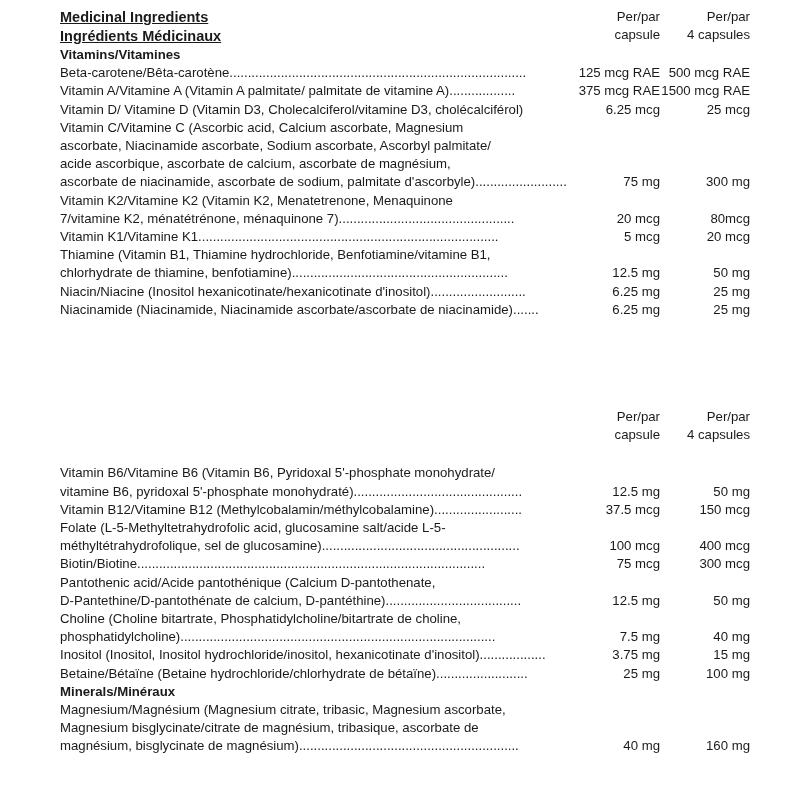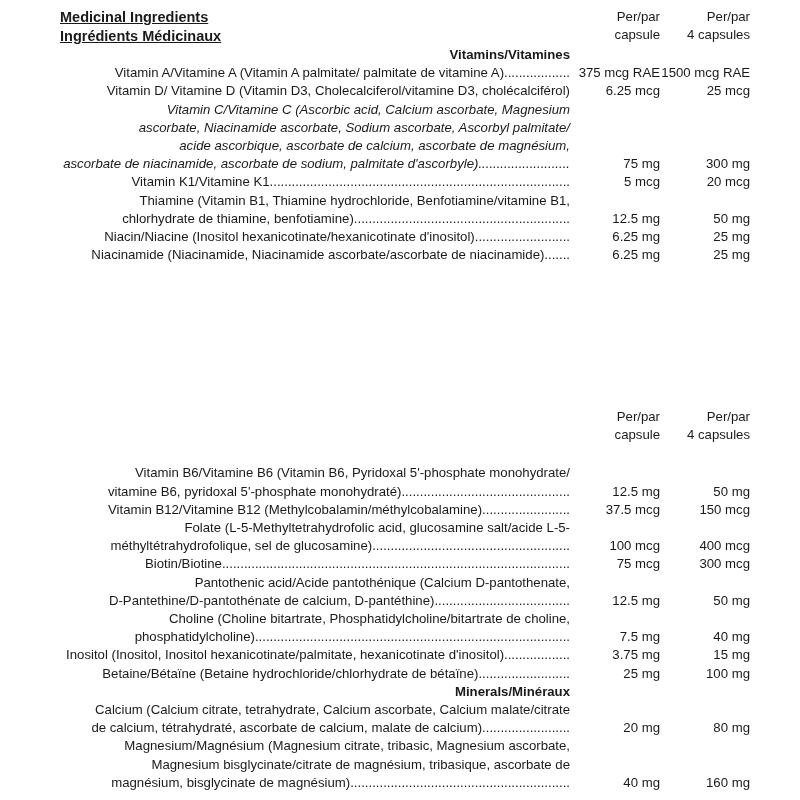--- a/index.html
+++ b/index.html
@@ -45,21 +45,20 @@
   }
   table.ing td {
     vertical-align: top;
     padding: 0;
     font-size: 13.2px;
     line-height: 18.2px;
   }
   td.name {
     width: 510px;
     padding-right: 2px;
-    text-align: right;
   }
   td.c1 {
     width: 90px;
     text-align: right;
     white-space: nowrap;
   }
   td.c2 {
     width: 90px;
     text-align: right;
     white-space: nowrap;
@@ -102,36 +101,47 @@
         </td>
       </tr>
       <tr class="grp-head">
         <td class="name subhead">Vitamins/Vitamines</td>
         <td class="c1"></td>
         <td class="c2"></td>
       </tr>
       </tbody>
         <tbody id="rows-s1">
           <tr>
+            <td class="name" style="white-space: pre-line;">Beta-carotene/Bêta-carotène.................................................................................</td>
+            <td class="c1">125 mcg RAE</td>
+            <td class="c2">500 mcg RAE</td>
+          </tr>
+          <tr>
             <td class="name" style="white-space: pre-line;">Vitamin A/Vitamine A (Vitamin A palmitate/ palmitate de vitamine A)..................</td>
             <td class="c1">375 mcg RAE</td>
             <td class="c2">1500 mcg RAE</td>
           </tr>
           <tr>
             <td class="name" style="white-space: pre-line;">Vitamin D/ Vitamine D (Vitamin D3, Cholecalciferol/vitamine D3, cholécalciférol)</td>
             <td class="c1">6.25 mcg</td>
             <td class="c2">25 mcg</td>
           </tr>
           <tr>
-            <td class="name" style="white-space: pre-line; font-style: italic;">Vitamin C/Vitamine C (Ascorbic acid, Calcium ascorbate, Magnesium
+            <td class="name" style="white-space: pre-line;">Vitamin C/Vitamine C (Ascorbic acid, Calcium ascorbate, Magnesium
 ascorbate, Niacinamide ascorbate, Sodium ascorbate, Ascorbyl palmitate/
 acide ascorbique, ascorbate de calcium, ascorbate de magnésium,
 ascorbate de niacinamide, ascorbate de sodium, palmitate d'ascorbyle).........................</td>
             <td class="c1" style="padding-top: 54.6px;">75 mg</td>
             <td class="c2" style="padding-top: 54.6px;">300 mg</td>
+          </tr>
+          <tr>
+            <td class="name" style="white-space: pre-line;">Vitamin K2/Vitamine K2 (Vitamin K2, Menatetrenone, Menaquinone
+7/vitamine K2, ménatétrénone, ménaquinone 7)................................................</td>
+            <td class="c1" style="padding-top: 18.2px;">20 mcg</td>
+            <td class="c2" style="padding-top: 18.2px;">80mcg</td>
           </tr>
           <tr>
             <td class="name" style="white-space: pre-line; margin-top: 19px;">Vitamin K1/Vitamine K1..................................................................................</td>
             <td class="c1">5 mcg</td>
             <td class="c2">20 mcg</td>
           </tr>
           <tr>
             <td class="name" style="white-space: pre-line;">Thiamine (Vitamin B1, Thiamine hydrochloride, Benfotiamine/vitamine B1,
 chlorhydrate de thiamine, benfotiamine)...........................................................</td>
             <td class="c1" style="padding-top: 18.2px;">12.5 mg</td>
@@ -199,45 +209,39 @@
             <td class="c1" style="padding-top: 18.2px;">12.5 mg</td>
             <td class="c2" style="padding-top: 18.2px;">50 mg</td>
           </tr>
           <tr>
             <td class="name" style="white-space: pre-line;">Choline (Choline bitartrate, Phosphatidylcholine/bitartrate de choline,
 phosphatidylcholine)......................................................................................</td>
             <td class="c1" style="padding-top: 18.2px;">7.5 mg</td>
             <td class="c2" style="padding-top: 18.2px;">40 mg</td>
           </tr>
           <tr>
-            <td class="name" style="white-space: pre-line;">Inositol (Inositol, Inositol hexanicotinate/palmitate, hexanicotinate d'inositol)..................</td>
+            <td class="name" style="white-space: pre-line;">Inositol (Inositol, Inositol hydrochloride/inositol, hexanicotinate d'inositol)..................</td>
             <td class="c1">3.75 mg</td>
             <td class="c2">15 mg</td>
           </tr>
           <tr>
             <td class="name" style="white-space: pre-line;">Betaine/Bétaïne (Betaine hydrochloride/chlorhydrate de bétaïne).........................</td>
             <td class="c1">25 mg</td>
             <td class="c2">100 mg</td>
           </tr>
         </tbody>
       <tbody>
           <tr class="grp-head">
         <td class="name subhead">Minerals/Minéraux</td>
         <td class="c1"></td>
         <td class="c2"></td>
       </tr>
       </tbody>
         <tbody id="rows-s3">
           <tr>
-            <td class="name" style="white-space: pre-line;">Calcium (Calcium citrate, tetrahydrate, Calcium ascorbate, Calcium malate/citrate
-de calcium, tétrahydraté, ascorbate de calcium, malate de calcium)........................</td>
-            <td class="c1" style="padding-top: 18.2px;">20 mg</td>
-            <td class="c2" style="padding-top: 18.2px;">80 mg</td>
-          </tr>
-          <tr>
             <td class="name" style="white-space: pre-line;">Magnesium/Magnésium (Magnesium citrate, tribasic, Magnesium ascorbate,
 Magnesium bisglycinate/citrate de magnésium, tribasique, ascorbate de
 magnésium, bisglycinate de magnésium)............................................................</td>
             <td class="c1" style="padding-top: 36.4px;">40 mg</td>
             <td class="c2" style="padding-top: 36.4px;">160 mg</td>
           </tr>
         </tbody>
     </table>
   </div>
 

